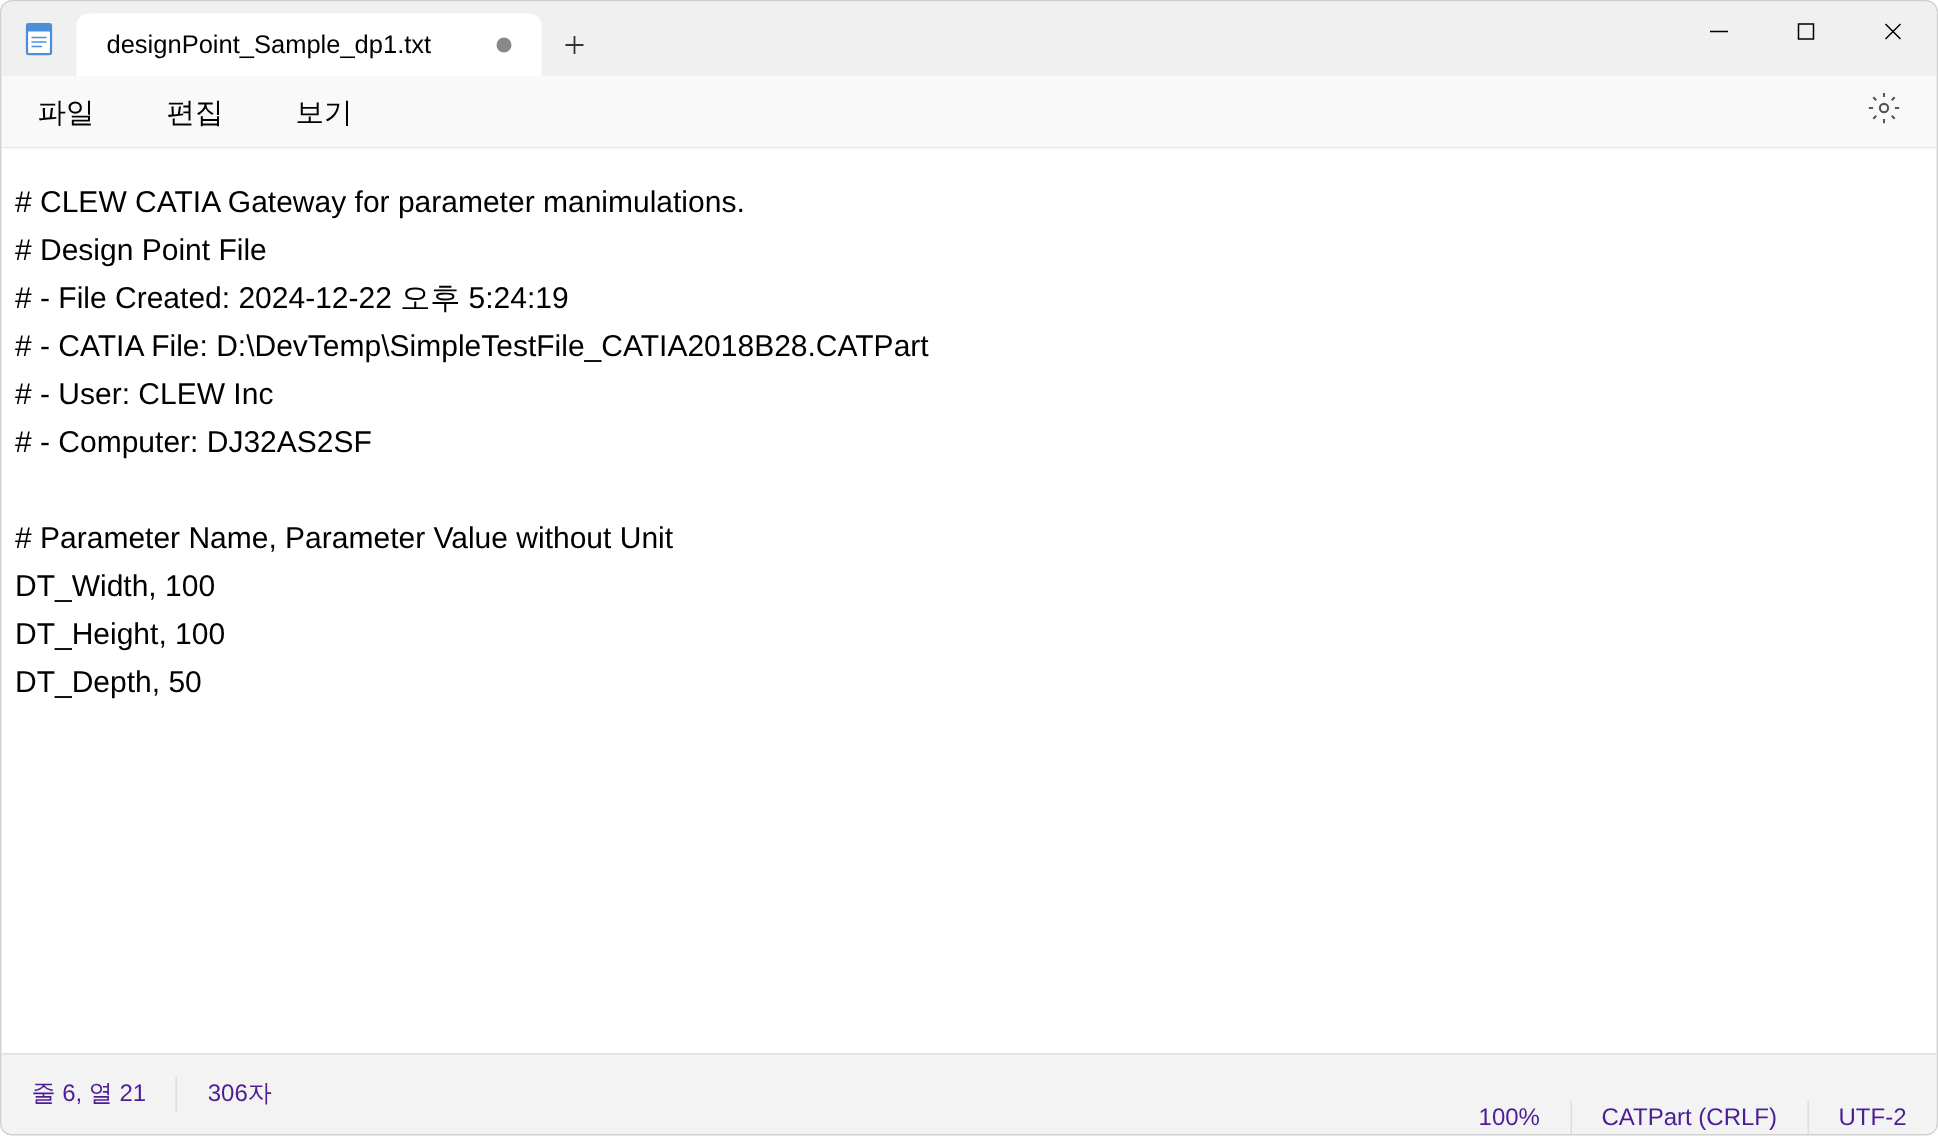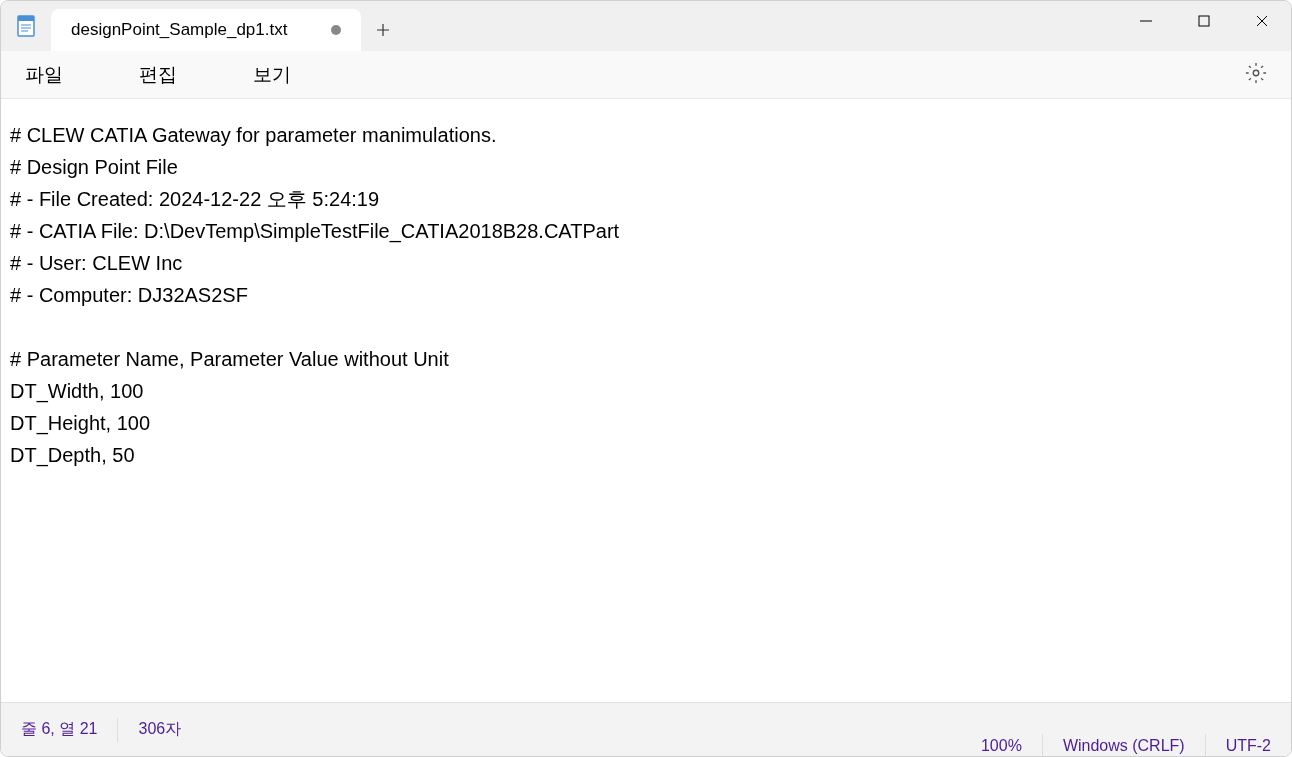--- a/index.html
+++ b/index.html
@@ -88,21 +88,20 @@
     
     .win-btn svg { width: 14px; height: 14px; }
     
     .menubar {
       height: 48px;
       background: #f9f9f9;
       display: flex;
       align-items: center;
       padding: 0 14px;
       border-bottom: 1px solid #e8e8e8;
-      gap: 28px;
     }
     
     .menu-item {
       padding: 6px 24px;
       font-size: 19px;
       cursor: pointer;
       border-radius: 4px;
     }
     .menu-item:first-child { padding-left: 10px; }
     
@@ -212,16 +211,16 @@
 DT_Height, 100
 DT_Depth, 50</div>
 
 <div class="statusbar">
   <div class="status-left">
     <div class="status-cell">줄 6, 열 21</div>
     <div class="status-cell">306자</div>
   </div>
   <div class="status-right">
     <div class="status-cell">100%</div>
-    <div class="status-cell">Windows (CRLF)</div>
+    <div class="status-cell">CATPart (CRLF)</div>
     <div class="status-cell">UTF-2</div>
   </div>
 </div>
 
 </body></html>

